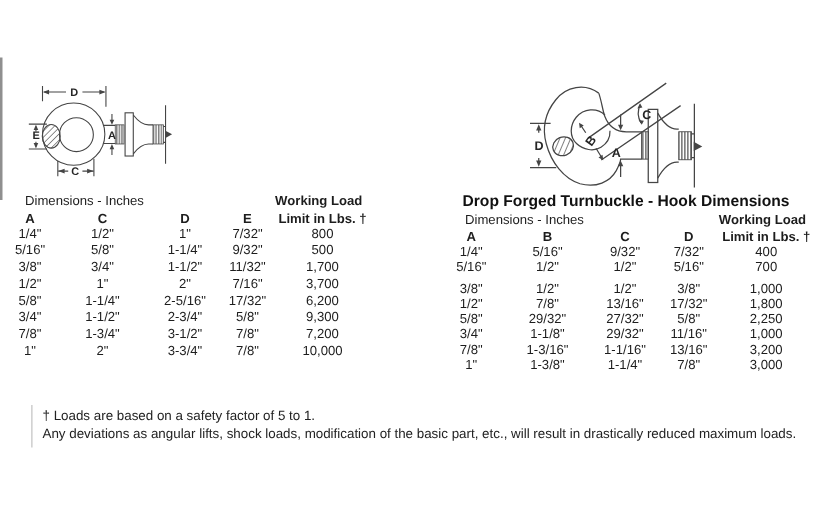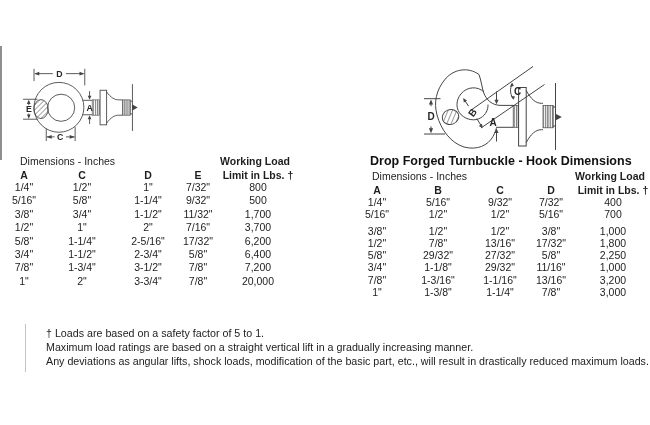--- a/index.html
+++ b/index.html
@@ -14,21 +14,21 @@
   .loadh{position:absolute;top:0;right:0;font-weight:bold;text-align:center;white-space:nowrap;}
   .letters{display:flex;font-weight:bold;line-height:12px;}
   .row{display:flex;line-height:13.4px;}
   .t2 .row{line-height:12.3px;}
   .cell{text-align:center;white-space:nowrap;}
   .t1 .c0{width:44px}.t1 .c1{width:72px}.t1 .c2{width:60px}.t1 .c3{width:40px}.t1 .c4{width:80px}
   .t2 .c0{width:50px}.t2 .c1{width:72px}.t2 .c2{width:52px}.t2 .c3{width:50px}.t2 .c4{width:74px}
   .gap{margin-top:4px;}
   
   #footnotes{position:absolute;left:25px;top:324px;border-left:1px solid #c4c4c4;
-             padding:2px 0 4px 20px;font-size:10.7px;line-height:14px;color:#222;}
+             padding:2px 0 4px 8px;font-size:10.7px;line-height:14px;color:#222;}
   #footnotes div{white-space:nowrap;}
   
   #edge-line{position:absolute;left:0;top:46px;width:2px;height:114px;background:#8f8f8f;}
   
   .dlab{font-family:"Liberation Sans","DejaVu Sans",sans-serif;font-size:10px;font-weight:bold;fill:#262626;}
 </style>
 </head>
 <body>
 
 <div id="page">
@@ -190,35 +190,35 @@
         <span class="cell c1">1-1/4"</span>
         <span class="cell c2">2-5/16"</span>
         <span class="cell c3">17/32"</span>
         <span class="cell c4">6,200</span>
       </div>
     <div class="row">
         <span class="cell c0">3/4"</span>
         <span class="cell c1">1-1/2"</span>
         <span class="cell c2">2-3/4"</span>
         <span class="cell c3">5/8"</span>
-        <span class="cell c4">6,400</span>
+        <span class="cell c4">9,300</span>
       </div>
     <div class="row">
         <span class="cell c0">7/8"</span>
         <span class="cell c1">1-3/4"</span>
         <span class="cell c2">3-1/2"</span>
         <span class="cell c3">7/8"</span>
         <span class="cell c4">7,200</span>
       </div>
     <div class="row">
         <span class="cell c0">1"</span>
         <span class="cell c1">2"</span>
         <span class="cell c2">3-3/4"</span>
         <span class="cell c3">7/8"</span>
-        <span class="cell c4">20,000</span>
+        <span class="cell c4">10,000</span>
       </div>
   </div>
 
   <div class="tbl t2" style="left:352px;top:153px;width:298px">
     <div class="title" style="margin-left:18px">Drop Forged Turnbuckle - Hook Dimensions</div>
     <div class="hdrrow">
       <span class="dims" style="margin-left:2px">Dimensions - Inches</span>
       <span class="loadh" style="width:80px">Working Load</span>
     </div>
     <div class="letters">
@@ -281,17 +281,16 @@
         <span class="cell c0">1"</span>
         <span class="cell c1">1-3/8"</span>
         <span class="cell c2">1-1/4"</span>
         <span class="cell c3">7/8"</span>
         <span class="cell c4">3,000</span>
       </div>
   </div>
 
   <div id="footnotes">
     <div>† Loads are based on a safety factor of 5 to 1.</div>
-    <div>Maximum load ratings are based on a straight vertical lift in a gradually increasing manner.</div>
     <div>Any deviations as angular lifts, shock loads, modification of the basic part, etc., will result in drastically reduced maximum loads.</div>
   </div>
 
 </div>
 
 </body></html>

